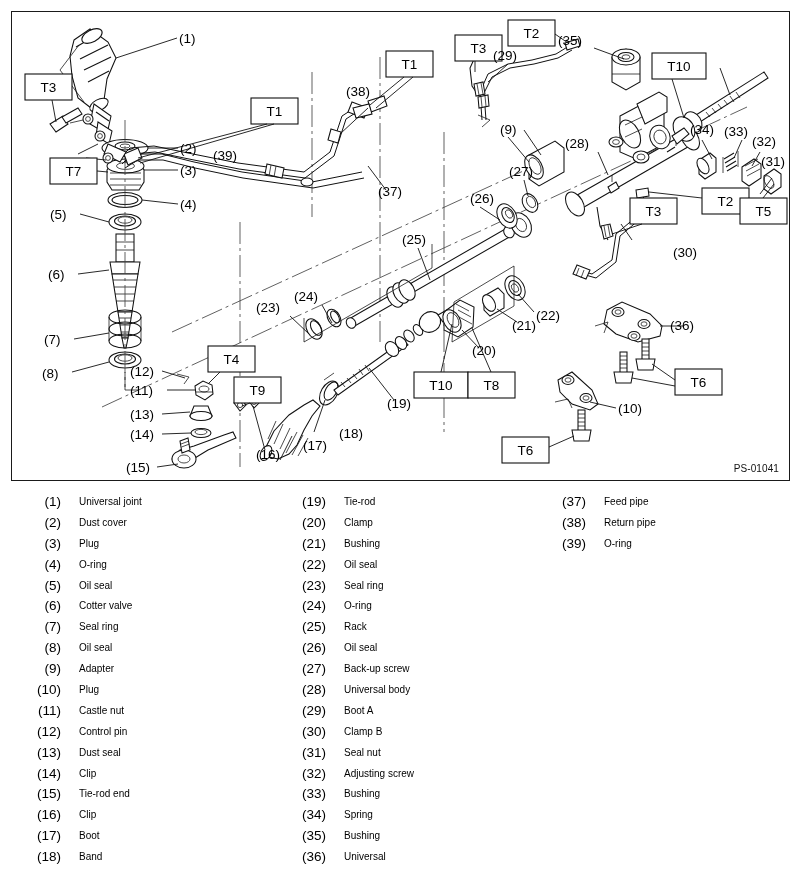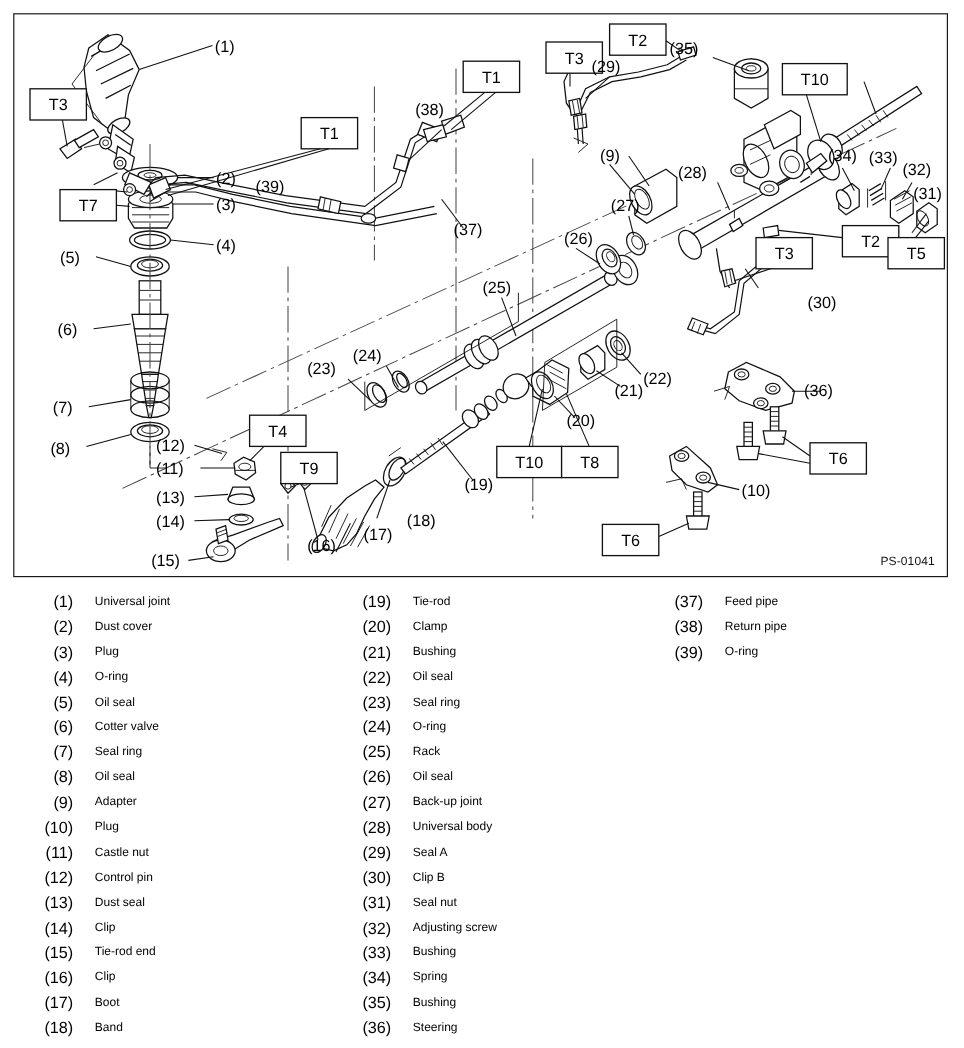--- a/index.html
+++ b/index.html
@@ -674,33 +674,33 @@
       <div class="legend-row">
           <span class="legend-num">(25)</span>
           <span class="legend-label">Rack</span>
         </div>
       <div class="legend-row">
           <span class="legend-num">(26)</span>
           <span class="legend-label">Oil seal</span>
         </div>
       <div class="legend-row">
           <span class="legend-num">(27)</span>
-          <span class="legend-label">Back-up joint</span>
+          <span class="legend-label">Back-up screw</span>
         </div>
       <div class="legend-row">
           <span class="legend-num">(28)</span>
           <span class="legend-label">Universal body</span>
         </div>
       <div class="legend-row">
           <span class="legend-num">(29)</span>
-          <span class="legend-label">Seal A</span>
+          <span class="legend-label">Boot A</span>
         </div>
       <div class="legend-row">
           <span class="legend-num">(30)</span>
-          <span class="legend-label">Clip B</span>
+          <span class="legend-label">Clamp B</span>
         </div>
       <div class="legend-row">
           <span class="legend-num">(31)</span>
           <span class="legend-label">Seal nut</span>
         </div>
       <div class="legend-row">
           <span class="legend-num">(32)</span>
           <span class="legend-label">Adjusting screw</span>
         </div>
       <div class="legend-row">
@@ -710,21 +710,21 @@
       <div class="legend-row">
           <span class="legend-num">(34)</span>
           <span class="legend-label">Spring</span>
         </div>
       <div class="legend-row">
           <span class="legend-num">(35)</span>
           <span class="legend-label">Bushing</span>
         </div>
       <div class="legend-row">
           <span class="legend-num">(36)</span>
-          <span class="legend-label">Steering</span>
+          <span class="legend-label">Universal</span>
         </div>
     </div>
 
     <div class="legend-col c3">
       <div class="legend-row">
           <span class="legend-num">(37)</span>
           <span class="legend-label">Feed pipe</span>
         </div>
       <div class="legend-row">
           <span class="legend-num">(38)</span>

